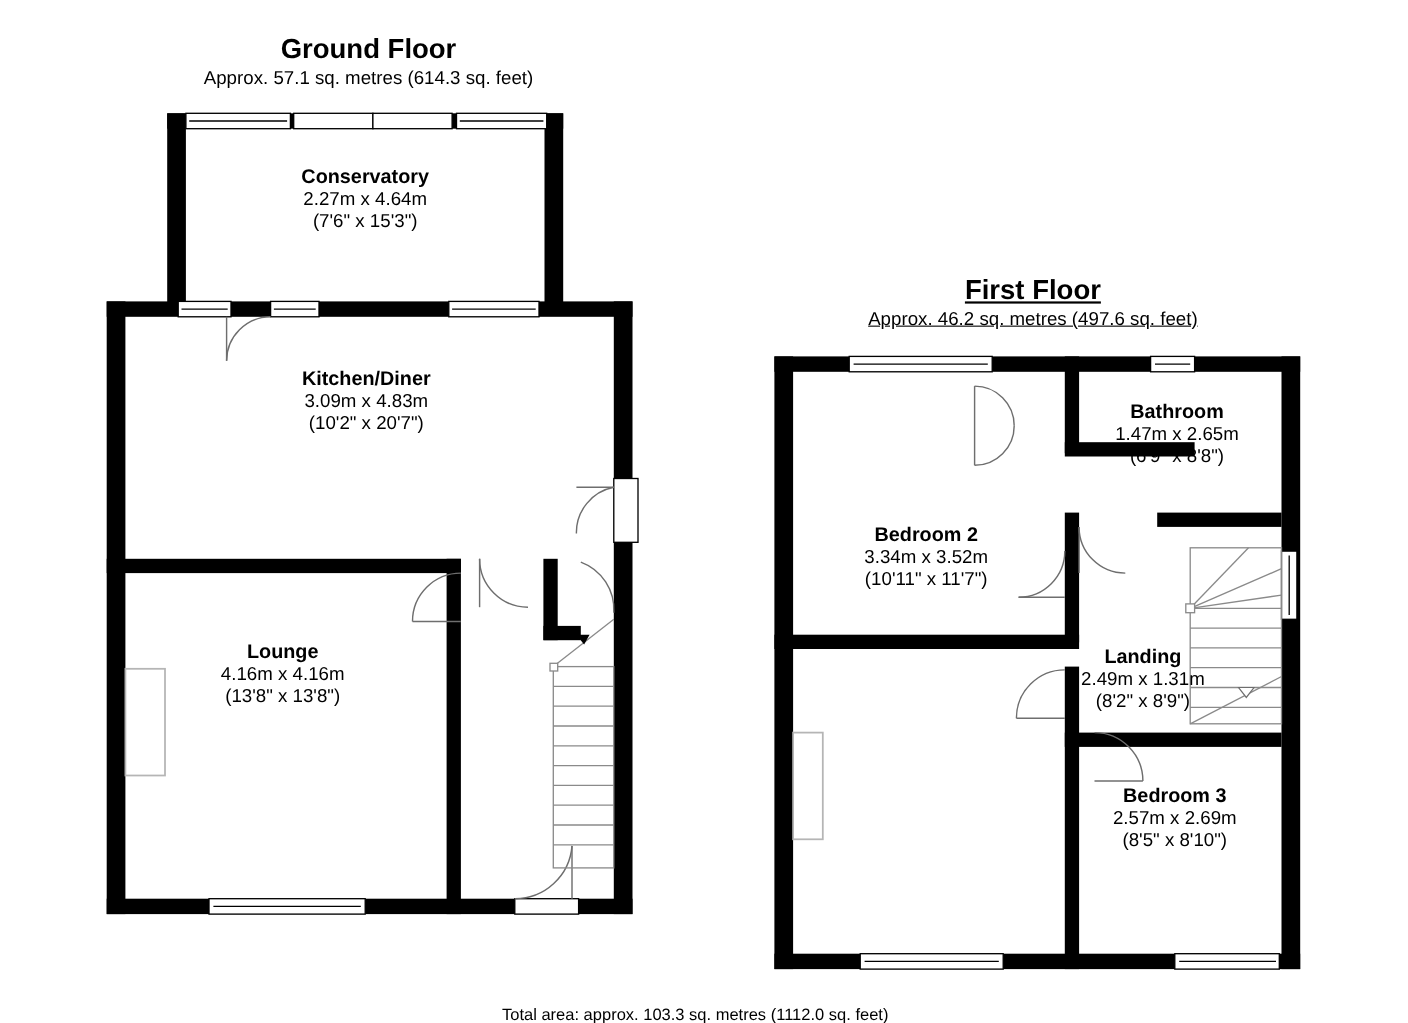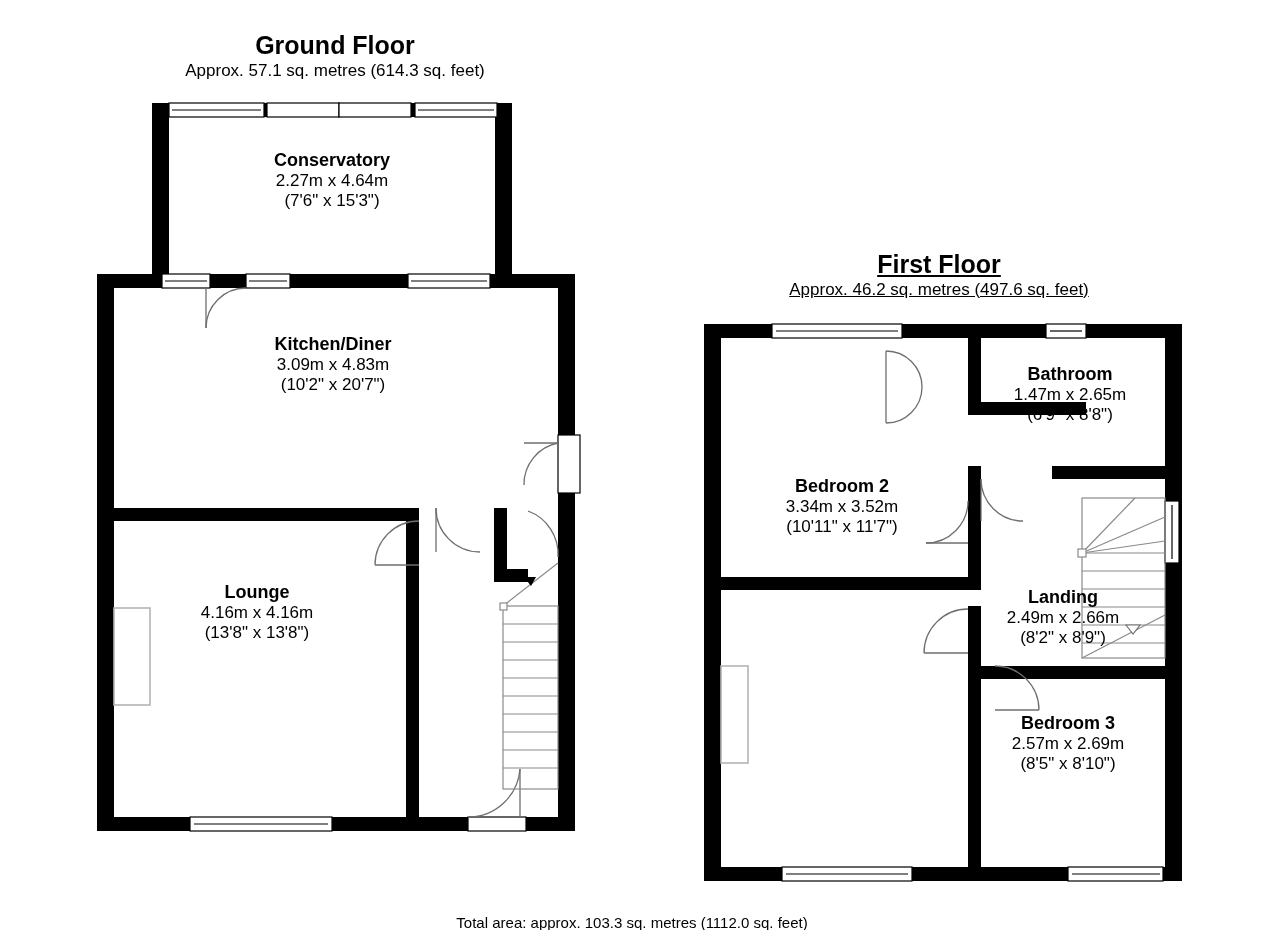--- a/index.html
+++ b/index.html
@@ -313,23 +313,23 @@
     <div class="room-dim">1.47m x 2.65m</div>
     <div class="room-dim">(6'9" x 8'8")</div>
   </div>
 
   <div class="txt center-block" style="left:842px; top:425px;margin-top:40px;">
     <div class="room-name">Bedroom 2</div>
     <div class="room-dim">3.34m x 3.52m</div>
     <div class="room-dim">(10'11" x 11'7")</div>
   </div>
 
-  <div class="txt center-block" style="left:1039px; top:576px;margin-left:24px;">
+  <div class="txt center-block" style="left:1039px; top:576px;">
     <div class="room-name">Landing</div>
-    <div class="room-dim">2.49m x 2.66m</div>
+    <div class="room-dim">2.49m x 1.31m</div>
     <div class="room-dim">(8'2" x 8'9")</div>
   </div>
 
 
   <div class="txt center-block" style="left:1068px; top:702px;text-align:center;">
     <div class="room-name">Bedroom 3</div>
     <div class="room-dim">2.57m x 2.69m</div>
     <div class="room-dim">(8'5" x 8'10")</div>
   </div>
 

